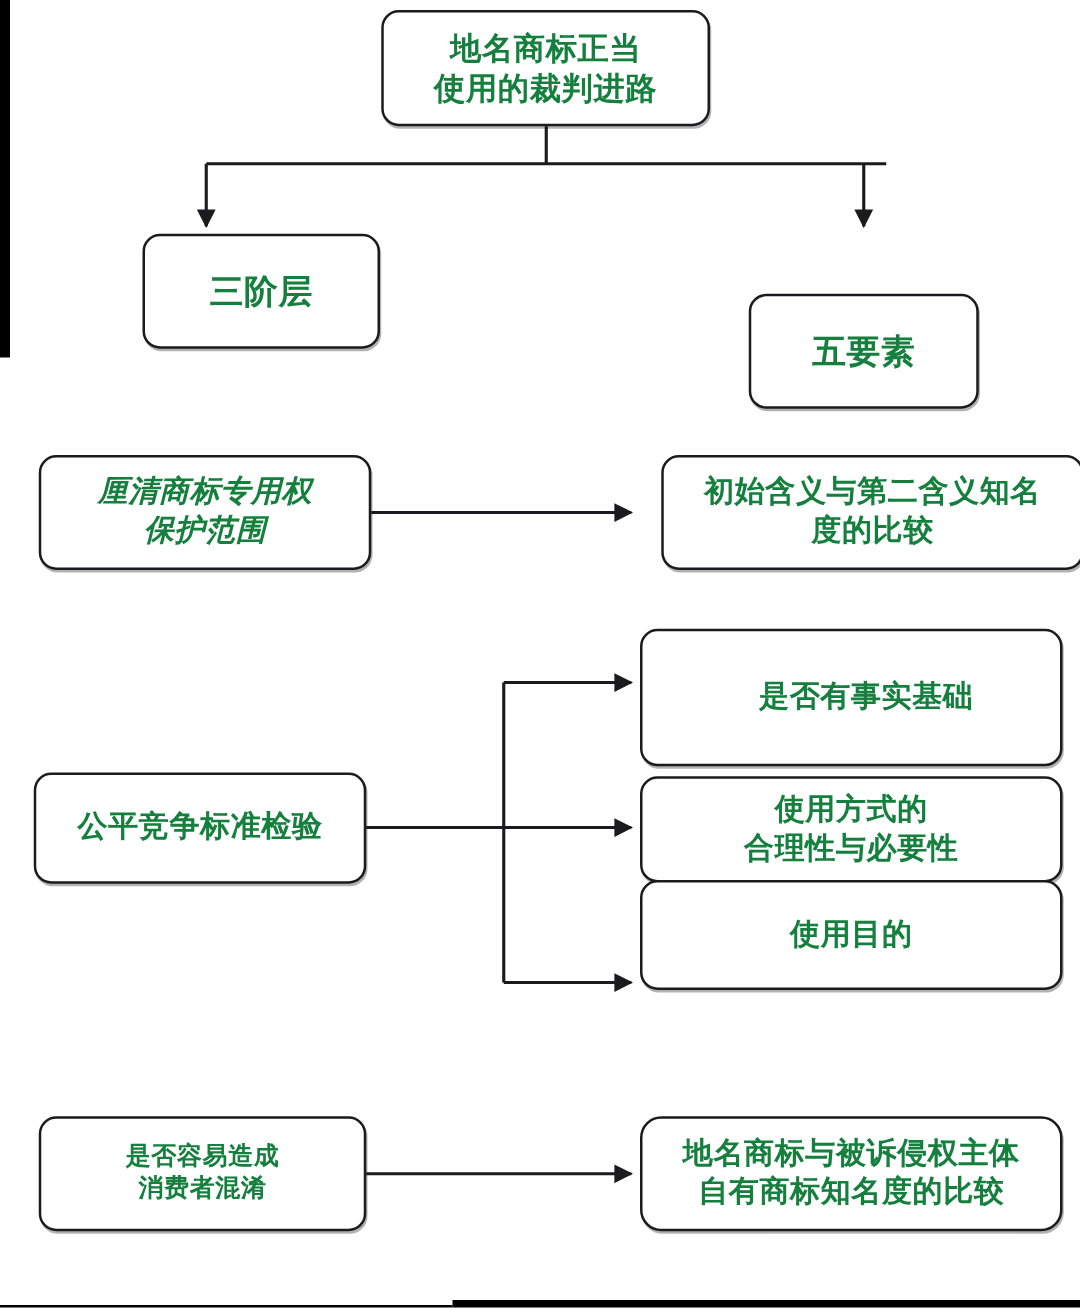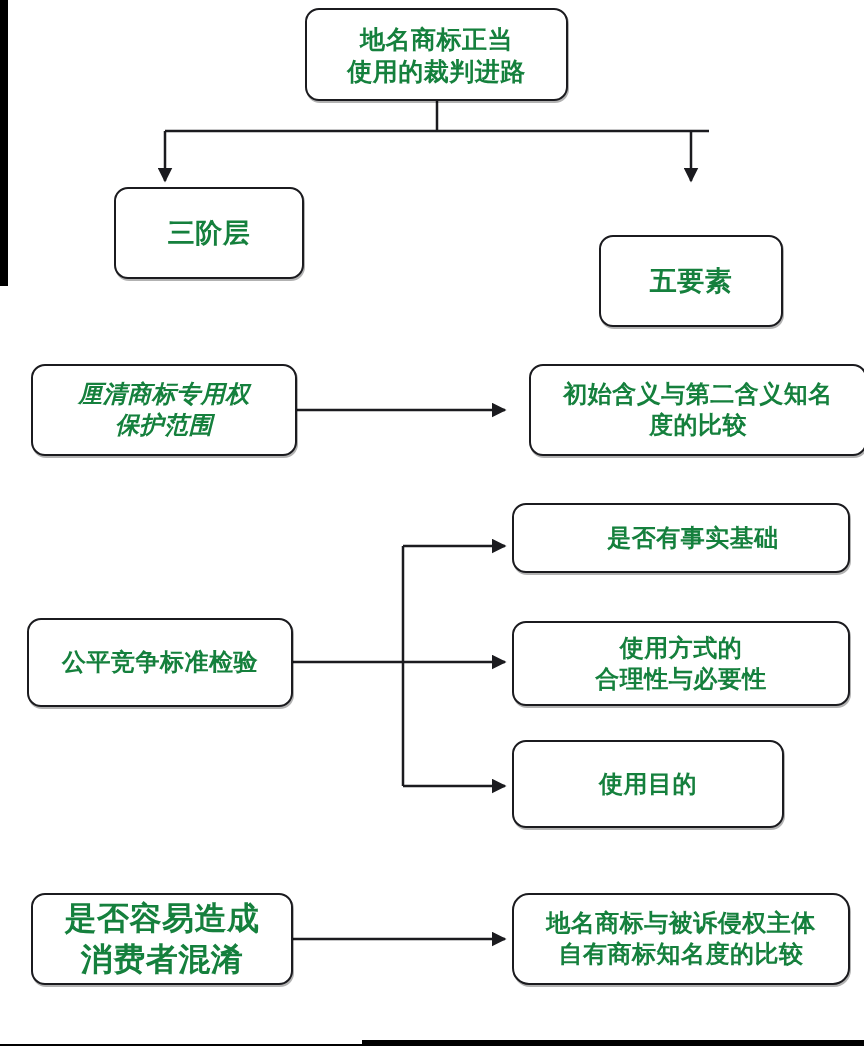--- a/index.html
+++ b/index.html
@@ -41,24 +41,24 @@
     white-space: pre-line;
     letter-spacing: 0.5px;
     box-shadow: 1px 2px 0 rgba(0,0,0,0.30);
   }
   .n-root      { left: 305px; top: 8px;   width: 263px; height: 93px;  font-size: 25px; }
   .n-tier      { left: 70px;  top: 187px; width: 190px; height: 92px;  font-size: 27px; margin-left: 44px; }
   .n-elem      { left: 599px; top: 187px; width: 184px; height: 92px;  font-size: 27px; margin-top: 48px; }
   .n-scope     { left: 31px;  top: 364px; width: 266px; height: 92px;  font-size: 24px; font-style: italic; }
   .n-compare   { left: 512px; top: 364px; width: 338px; height: 92px;  font-size: 24px; margin-left: 17px; }
   .n-fair      { left: 27px;  top: 618px; width: 266px; height: 89px;  font-size: 24px; }
-  .n-fact      { left: 512px; top: 503px; width: 338px; height: 70px;  font-size: 24px; padding-left: 24px; }
+  .n-fact      { left: 512px; top: 503px; width: 338px; height: 110px;  font-size: 24px; padding-left: 24px; }
   .n-manner    { left: 512px; top: 621px; width: 338px; height: 85px;  font-size: 24px; }
-  .n-purpose   { left: 512px; top: 740px; width: 272px; height: 88px;  font-size: 24px; }
-  .n-confusion { left: 31px;  top: 893px; width: 262px; height: 92px;  font-size: 32px; }
+  .n-purpose   { left: 512px; top: 704px; width: 338px; height: 88px;  font-size: 24px; }
+  .n-confusion { left: 31px;  top: 893px; width: 262px; height: 92px;  font-size: 20px; }
   .n-fame      { left: 512px; top: 893px; width: 338px; height: 92px;  font-size: 24px; border-radius: 17px; }
 
   .edge-bar-left {
     position: absolute;
     left: 0;
     top: 0;
     width: 8px;
     height: 286px;
     background: #000000;
   }

